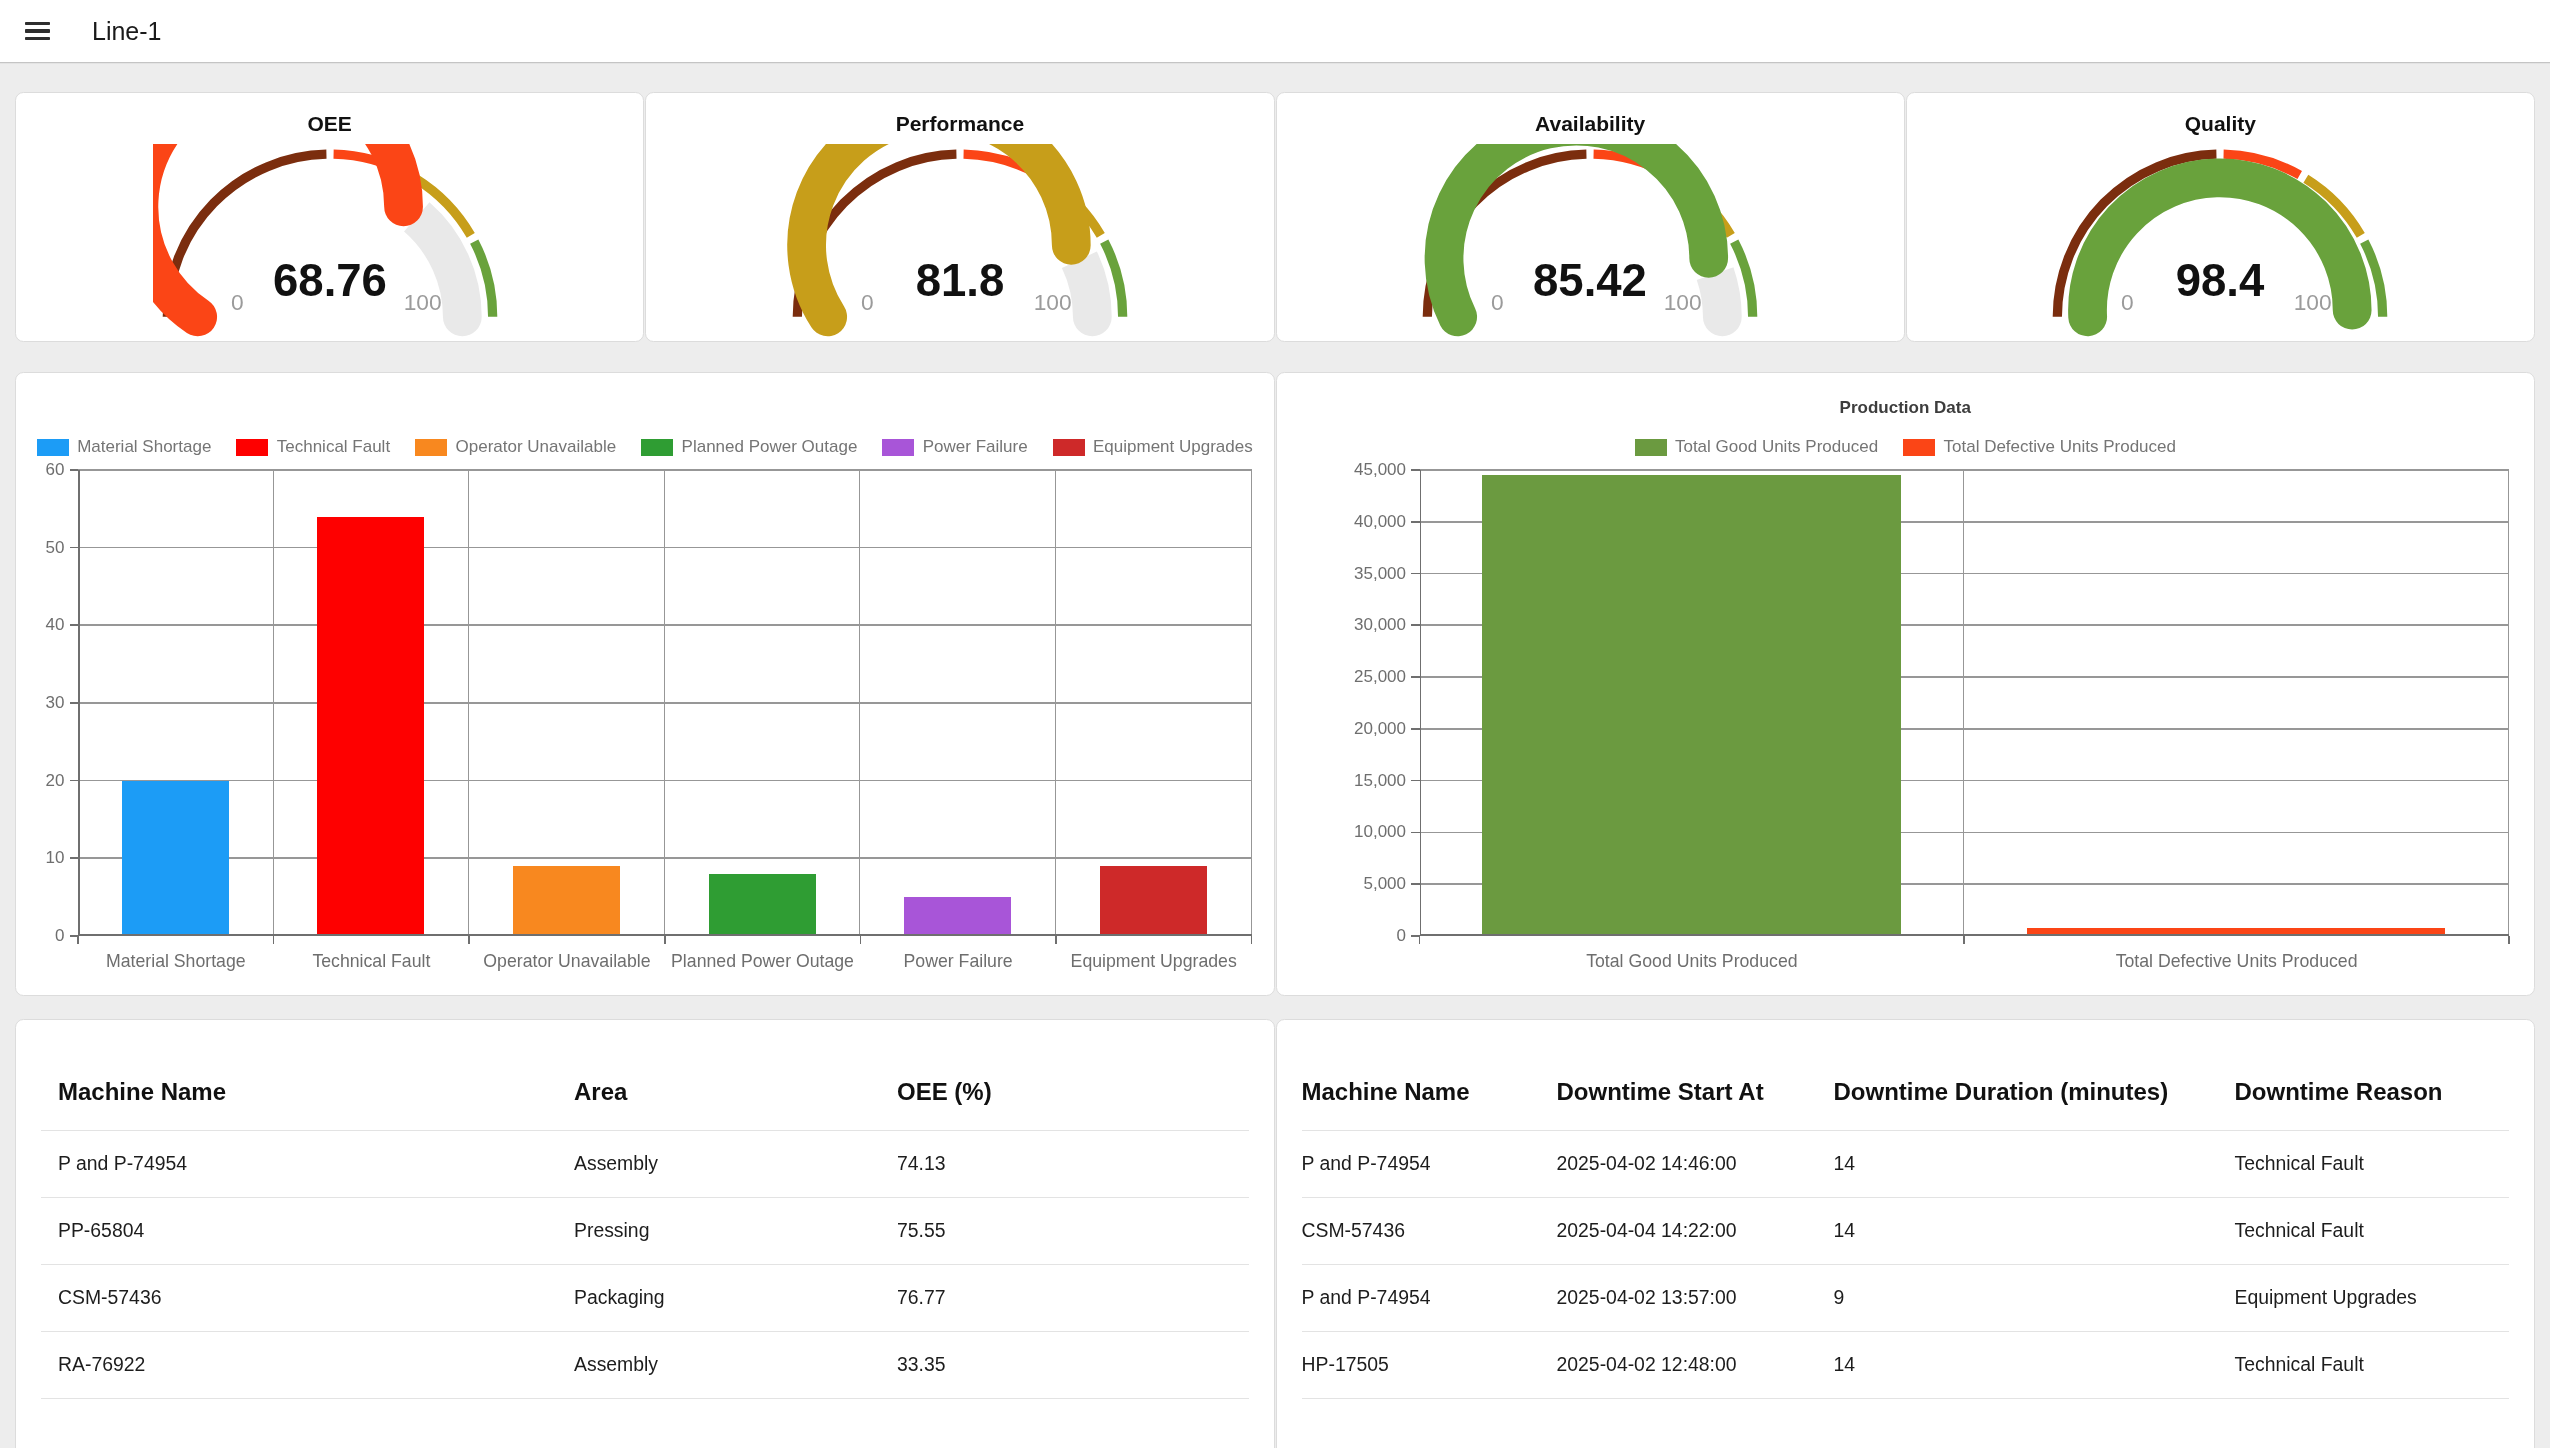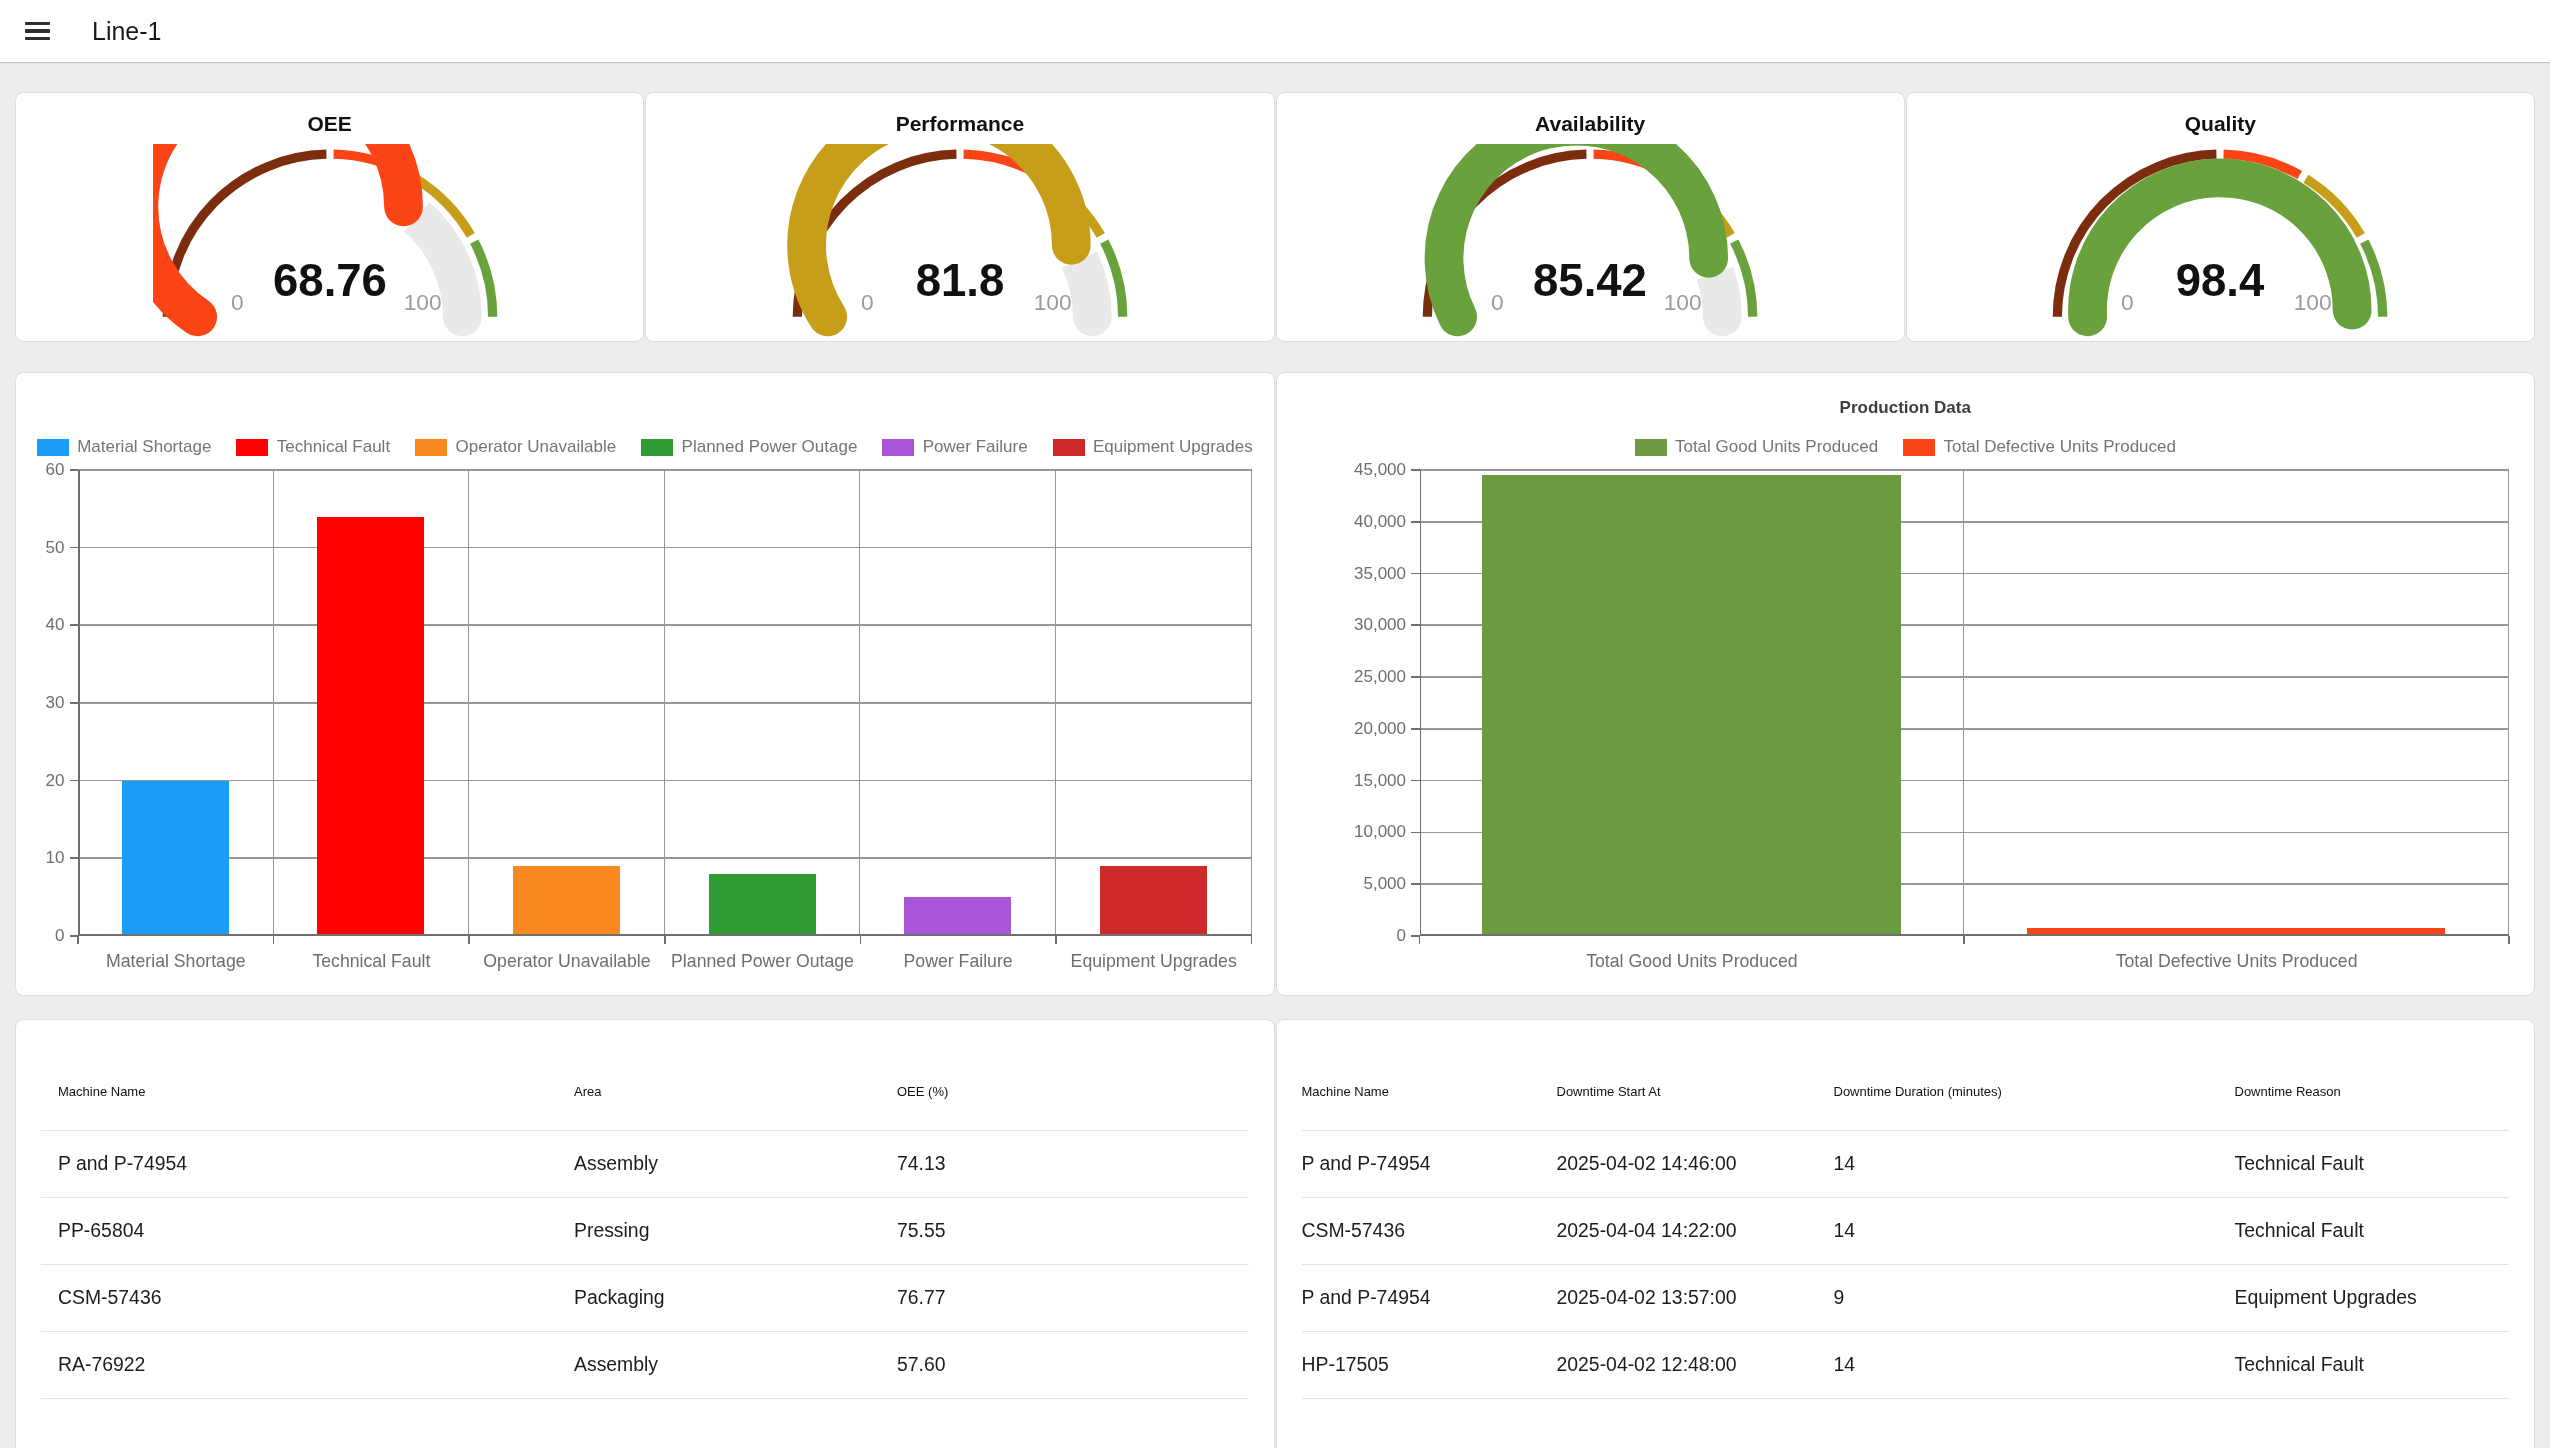--- a/index.html
+++ b/index.html
@@ -42,21 +42,21 @@
   .axis-x{position:absolute;left:0;right:0;bottom:0;height:1.7px;background:#6F6F6F;}
   .xmark{position:absolute;top:100%;width:1.7px;height:8.4px;background:#6F6F6F;}
   .xlabels{position:absolute;top:calc(100% + 15px);left:0;right:0;display:flex;}
   .xlabel{flex:1;text-align:center;font-size:17.7px;color:#6E6E6E;}
   
   .row3{margin-top:23px;}
   .table-card{flex:1;height:472px;padding:13.5px 25px 0;overflow:hidden;}
   .tbl-title{text-align:center;font-size:24.5px;font-weight:bold;color:#0F0F0F;height:34px;margin-top:1.7px;}
   .tbl{margin-top:20px;}
   .trow{display:grid;align-items:center;border-bottom:1.7px solid #E3E3E3;}
-  .trow.head{height:76px;font-weight:normal;font-size:13px;color:#111;}
+  .trow.head{height:76px;font-weight:bold;font-size:24px;color:#111;}
   .trow.body{height:66px;font-size:19.4px;color:#1D1D1D;}
   .t0 .trow{grid-template-columns:516px 323px 1fr;padding-left:17px;}
   .t1 .trow{grid-template-columns:255px 277px 401px 1fr;}
 </style>
 </head>
 <body>
 
 <div class="topbar">
   <div class="burger">
     <div></div>
@@ -300,21 +300,21 @@
             <div>75.55</div>
           </div>
           <div class="trow body">
             <div>CSM-57436</div>
             <div>Packaging</div>
             <div>76.77</div>
           </div>
           <div class="trow body">
             <div>RA-76922</div>
             <div>Assembly</div>
-            <div>57.60</div>
+            <div>33.35</div>
           </div>
         </div>
     </div>
     <div class="card table-card t1">
       <div class="tbl">
           <div class="trow head">
             <div>Machine Name</div>
             <div>Downtime Start At</div>
             <div>Downtime Duration (minutes)</div>
             <div>Downtime Reason</div>

